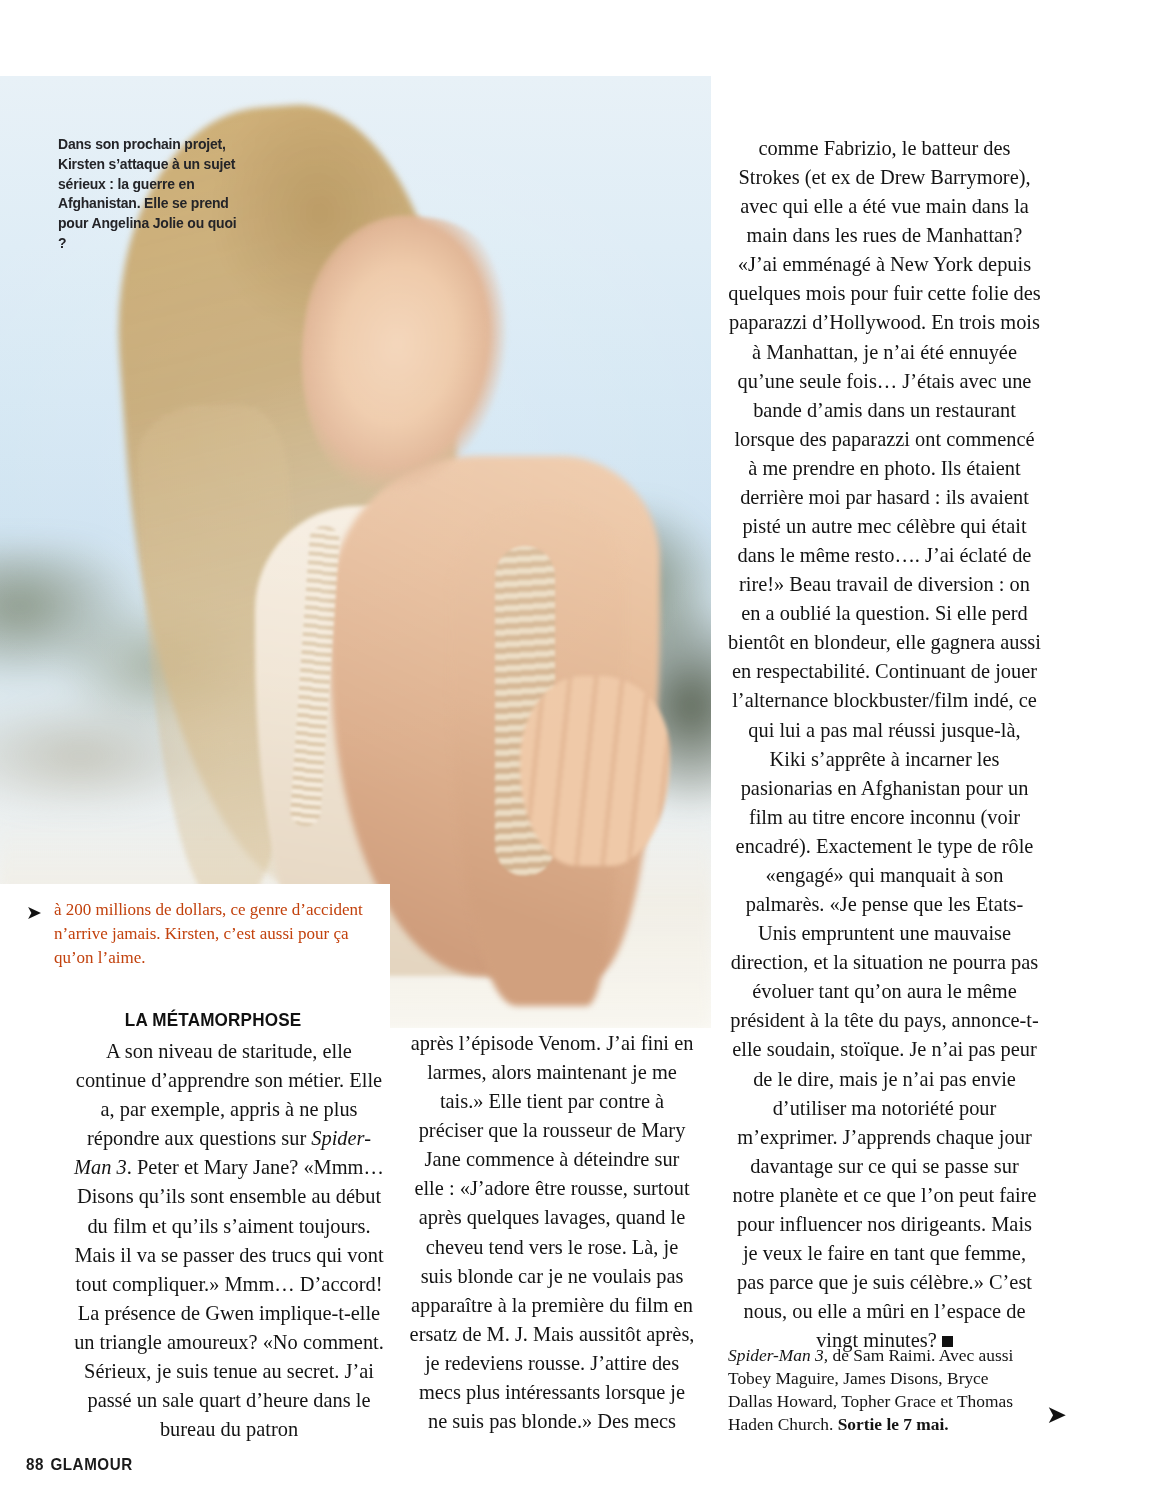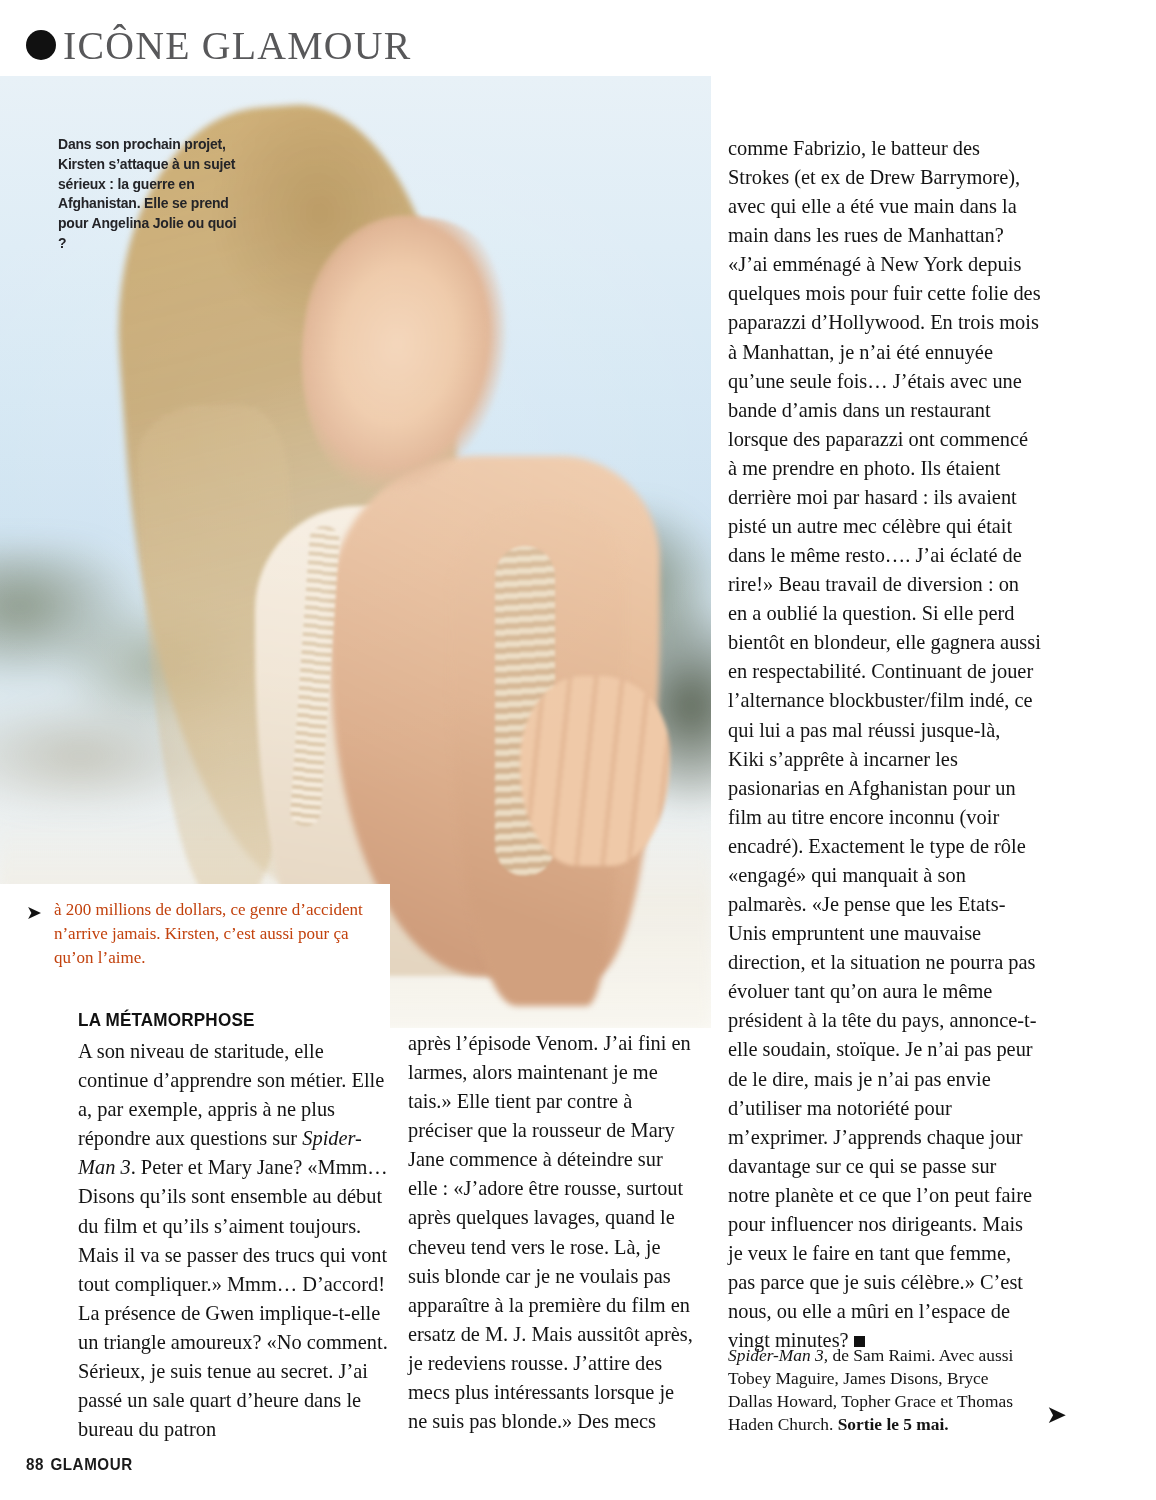--- a/index.html
+++ b/index.html
@@ -278,23 +278,23 @@
     line-height: 1.42;
     color: #c2410c;
   }
 
   
   .col {
     position: absolute;
     font-size: 20.4px;
     line-height: 1.425;
     color: #141414;
-    text-align: left;
-  }
-  #col-left  { left: 78px;  top: 1006px; width: 318px; }
+    text-align: center;
+  }
+  #col-left  { left: 70px;  top: 1006px; width: 318px; }
   #col-mid   { left: 408px; top: 1029px; width: 288px; }
   #col-right { left: 728px; top: 134px;  width: 313px; }
 
   .section-head {
     font-family: "Liberation Sans", sans-serif;
     font-size: 19px;
     font-weight: 700;
     letter-spacing: 0.2px;
     color: #111111;
     margin: 0 0 4px 0;
@@ -347,24 +347,20 @@
     transform: scaleX(0.92);
     transform-origin: left center;
   }
   #footer .pg { margin-right: 7px; }
 </style>
 </head>
 <body>
 
 <div id="page">
 
-  <div id="masthead">
-    <span class="bullet"></span>
-    <span class="kicker">ICÔNE GLAMOUR</span>
-  </div>
 
   <div id="photo">
     <div class="sky"></div>
     <div class="foliage-left"></div>
     <div class="foliage-right"></div>
     <div class="terrace"></div>
     <div class="hair"></div>
     <div class="hair-strands"></div>
     <div class="dress"></div>
     <div class="skin-body"></div>
@@ -392,21 +388,21 @@
 
   <div class="col" id="col-mid">
     <p>après l’épisode Venom. J’ai fini en larmes, alors maintenant je me tais.» Elle tient par contre à préciser que la rousseur de Mary Jane commence à déteindre sur elle : «J’adore être rousse, surtout après quelques lavages, quand le cheveu tend vers le rose. Là, je suis blonde car je ne voulais pas apparaître à la première du film en ersatz de M. J. Mais aussitôt après, je redeviens rousse. J’attire des mecs plus intéressants lorsque je ne suis pas blonde.» Des mecs</p>
   </div>
 
   <div class="col" id="col-right">
     <p><span>comme Fabrizio, le batteur des Strokes (et ex de Drew Barrymore), avec qui elle a été vue main dans la main dans les rues de Manhattan? «J’ai emménagé à New York depuis quelques mois pour fuir cette folie des paparazzi d’Hollywood. En trois mois à Manhattan, je n’ai été ennuyée qu’une seule fois… J’étais avec une bande d’amis dans un restaurant lorsque des paparazzi ont commencé à me prendre en photo. Ils étaient derrière moi par hasard : ils avaient pisté un autre mec célèbre qui était dans le même resto…. J’ai éclaté de rire!» Beau travail de diversion : on en a oublié la question. Si elle perd bientôt en blondeur, elle gagnera aussi en respectabilité. Continuant de jouer l’alternance blockbuster/film indé, ce qui lui a pas mal réussi jusque-là, Kiki s’apprête à incarner les pasionarias en Afghanistan pour un film au titre encore inconnu (voir encadré). Exactement le type de rôle «engagé» qui manquait à son palmarès. «Je pense que les Etats-Unis empruntent une mauvaise direction, et la situation ne pourra pas évoluer tant qu’on aura le même président à la tête du pays, annonce-t-elle soudain, stoïque. Je n’ai pas peur de le dire, mais je n’ai pas envie d’utiliser ma notoriété pour m’exprimer. J’apprends chaque jour davantage sur ce qui se passe sur notre planète et ce que l’on peut faire pour influencer nos dirigeants. Mais je veux le faire en tant que femme, pas parce que je suis célèbre.» C’est nous, ou elle a mûri en l’espace de vingt minutes?</span><span class="endmark"></span></p>
   </div>
 
   <div id="credits">
-    <span class="ital">Spider-Man 3,</span><span> de Sam Raimi. Avec aussi Tobey Maguire, James Disons, Bryce Dallas Howard, Topher Grace et Thomas Haden Church. </span><span class="bold">Sortie le 5 mai.</span>
+    <span class="ital">Spider-Man 3,</span><span> de Sam Raimi. Avec aussi Tobey Maguire, James Disons, Bryce Dallas Howard, Topher Grace et Thomas Haden Church. </span><span class="bold">Sortie le 7 mai.</span>
   </div>
   <div id="credit-arrow">➤</div>
 
   <div id="footer">
     <span class="pg">88</span><span>GLAMOUR</span>
   </div>
 
 </div>
 
 </body></html>

